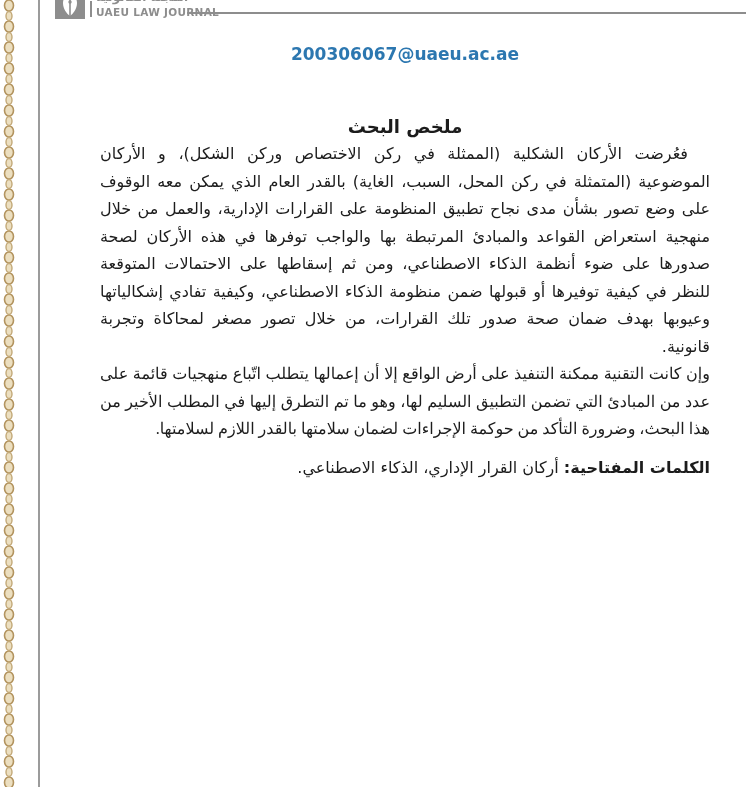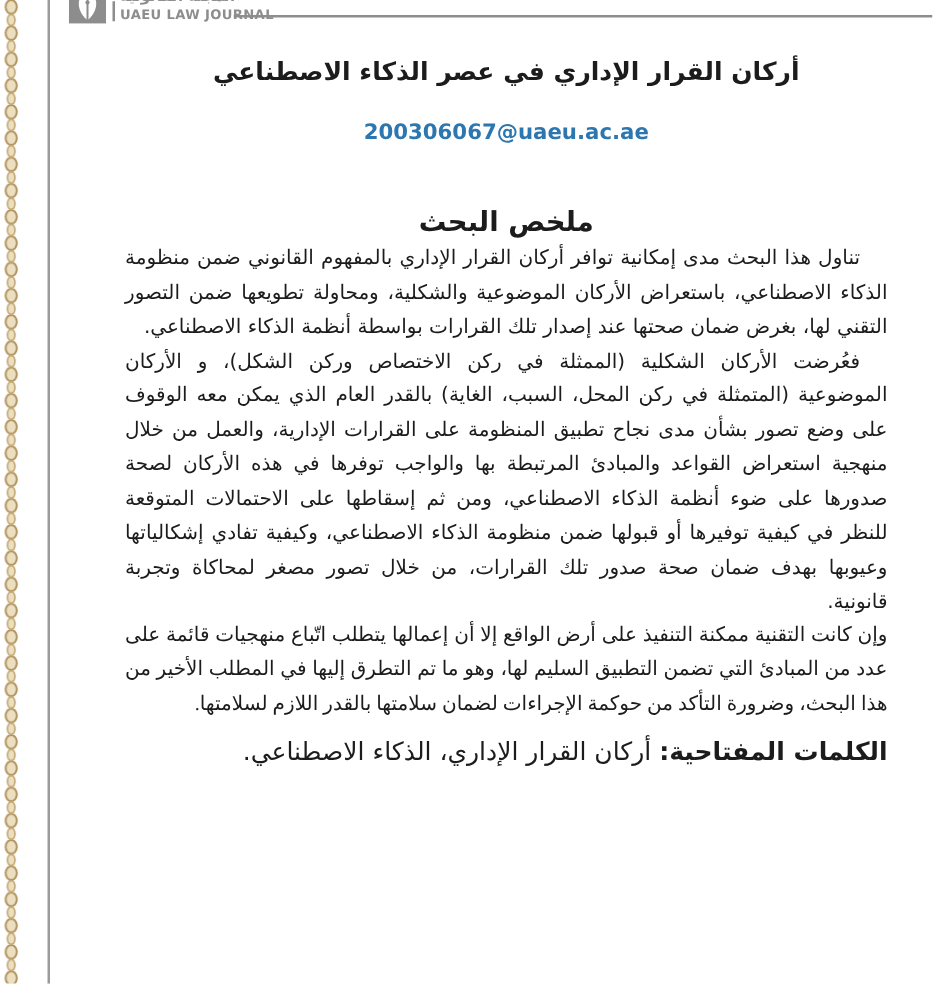--- a/index.html
+++ b/index.html
@@ -30,26 +30,26 @@
   .hdr-rule { position: absolute; left: 132px; right: 0; top: 12px; height: 2px; background: #8d8d8d; }
 
   
   main { position: absolute; left: 100px; top: 20px; width: 610px; direction: rtl; }
   .title   { font-size: 20px; font-weight: bold; text-align: center; margin: 22px 0 0 0; line-height: 30px; }
   .byline  { font-size: 17px; text-align: center; margin: 9px 0 0 0; line-height: 24px; }
   .affil   { font-size: 16.5px; text-align: center; margin: 7px 0 0 0; line-height: 24px; }
   .email-line { text-align: center; margin: 24px 0 0 0; direction: ltr; }
   .email-link { font-size: 17px; font-weight: bold; color: #2c77b0; text-decoration: none;
                 font-family: "DejaVu Sans", sans-serif; }
-  .abstract-h { font-size: 22px; font-weight: bold; text-align: center; margin: 50px 0 0 0; line-height: 26px; }
+  .abstract-h { font-size: 18px; font-weight: bold; text-align: center; margin: 50px 0 0 0; line-height: 26px; }
   p.body-par { font-size: 16px; line-height: 27.5px; text-align: justify; margin: 0; }
   .p1 { margin-top: 11px; text-indent: 22px; }
   .p2 { margin-top: 29px; text-indent: 22px; }
   .p3 { margin-top: 0; font-family: Liberation Serif, serif; }
-  .keywords { font-size: 20px; line-height: 27px; margin: 11px 0 4px 0; text-align: right; }
+  .keywords { font-size: 16px; line-height: 27px; margin: 11px 0 4px 0; text-align: right; }
   .kw-label { font-weight: bold; }
 </style>
 </head>
 <body>
 
 <div class="chain-border">
   <svg width="14" height="787" xmlns="http://www.w3.org/2000/svg" aria-hidden="true">
     <defs>
       <pattern id="chainpat" x="0" y="0" width="14" height="21" patternUnits="userSpaceOnUse">
         <ellipse cx="7" cy="5.5" rx="4.5" ry="5.5" fill="#ecdfc0" stroke="#b3945f" stroke-width="1.6"></ellipse>
@@ -74,22 +74,20 @@
   <div class="names">
     <div class="name-ar-clip">
       <span class="name-ar">المجلة القانونية</span>
     </div>
     <div class="name-en">UAEU LAW JOURNAL</div>
   </div>
   <div class="hdr-rule"></div>
 </header>
 
 <main>
-  <h1 class="title">أركان القرار الإداري في عصر الذكاء الاصطناعي</h1>
   <p class="email-line">
     <a href="#" class="email-link">200306067@uaeu.ac.ae</a>
   </p>
   <h2 class="abstract-h">ملخص البحث</h2>
-  <p class="body-par p1">تناول هذا البحث مدى إمكانية توافر أركان القرار الإداري بالمفهوم القانوني ضمن منظومة الذكاء الاصطناعي، باستعراض الأركان الموضوعية والشكلية، ومحاولة تطويعها ضمن التصور التقني لها، بغرض ضمان صحتها عند إصدار تلك القرارات بواسطة أنظمة الذكاء الاصطناعي.</p>
   <p class="body-par p2">فعُرضت الأركان الشكلية (الممثلة في ركن الاختصاص وركن الشكل)، و الأركان الموضوعية (المتمثلة في ركن المحل، السبب، الغاية) بالقدر العام الذي يمكن معه الوقوف على وضع تصور بشأن مدى نجاح تطبيق المنظومة على القرارات الإدارية، والعمل من خلال منهجية استعراض القواعد والمبادئ المرتبطة بها والواجب توفرها في هذه الأركان لصحة صدورها على ضوء أنظمة الذكاء الاصطناعي، ومن ثم إسقاطها على الاحتمالات المتوقعة للنظر في كيفية توفيرها أو قبولها ضمن منظومة الذكاء الاصطناعي، وكيفية تفادي إشكالياتها وعيوبها بهدف ضمان صحة صدور تلك القرارات، من خلال تصور مصغر لمحاكاة وتجربة قانونية.</p>
   <p class="body-par p3">وإن كانت التقنية ممكنة التنفيذ على أرض الواقع إلا أن إعمالها يتطلب اتّباع منهجيات قائمة على عدد من المبادئ التي تضمن التطبيق السليم لها، وهو ما تم التطرق إليها في المطلب الأخير من هذا البحث، وضرورة التأكد من حوكمة الإجراءات لضمان سلامتها بالقدر اللازم لسلامتها.</p>
   <p class="keywords"><span class="kw-label">الكلمات المفتاحية:</span><span> أركان القرار الإداري، الذكاء الاصطناعي.</span></p>
 </main>
 
 </body></html>

